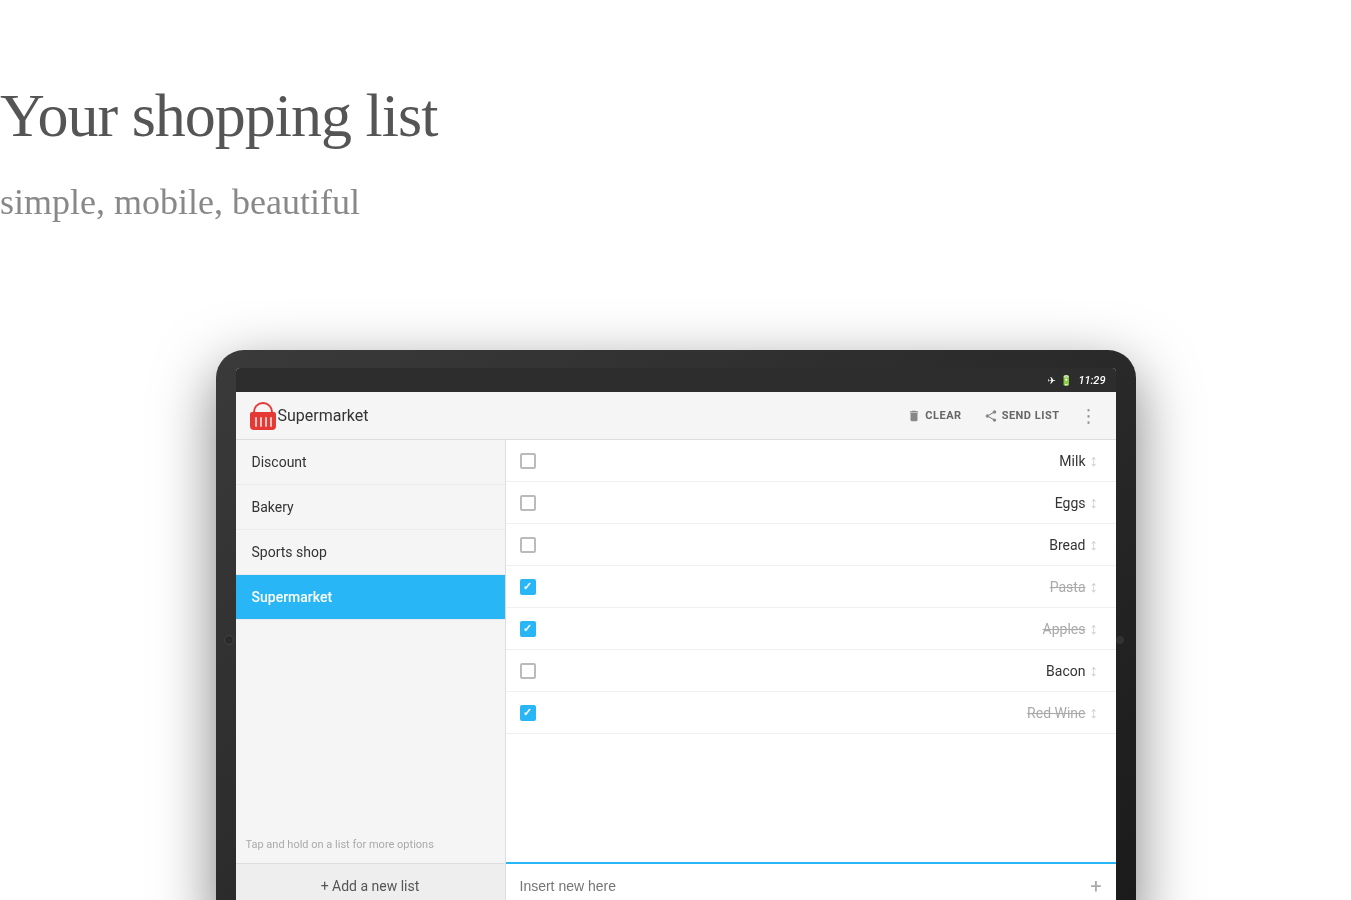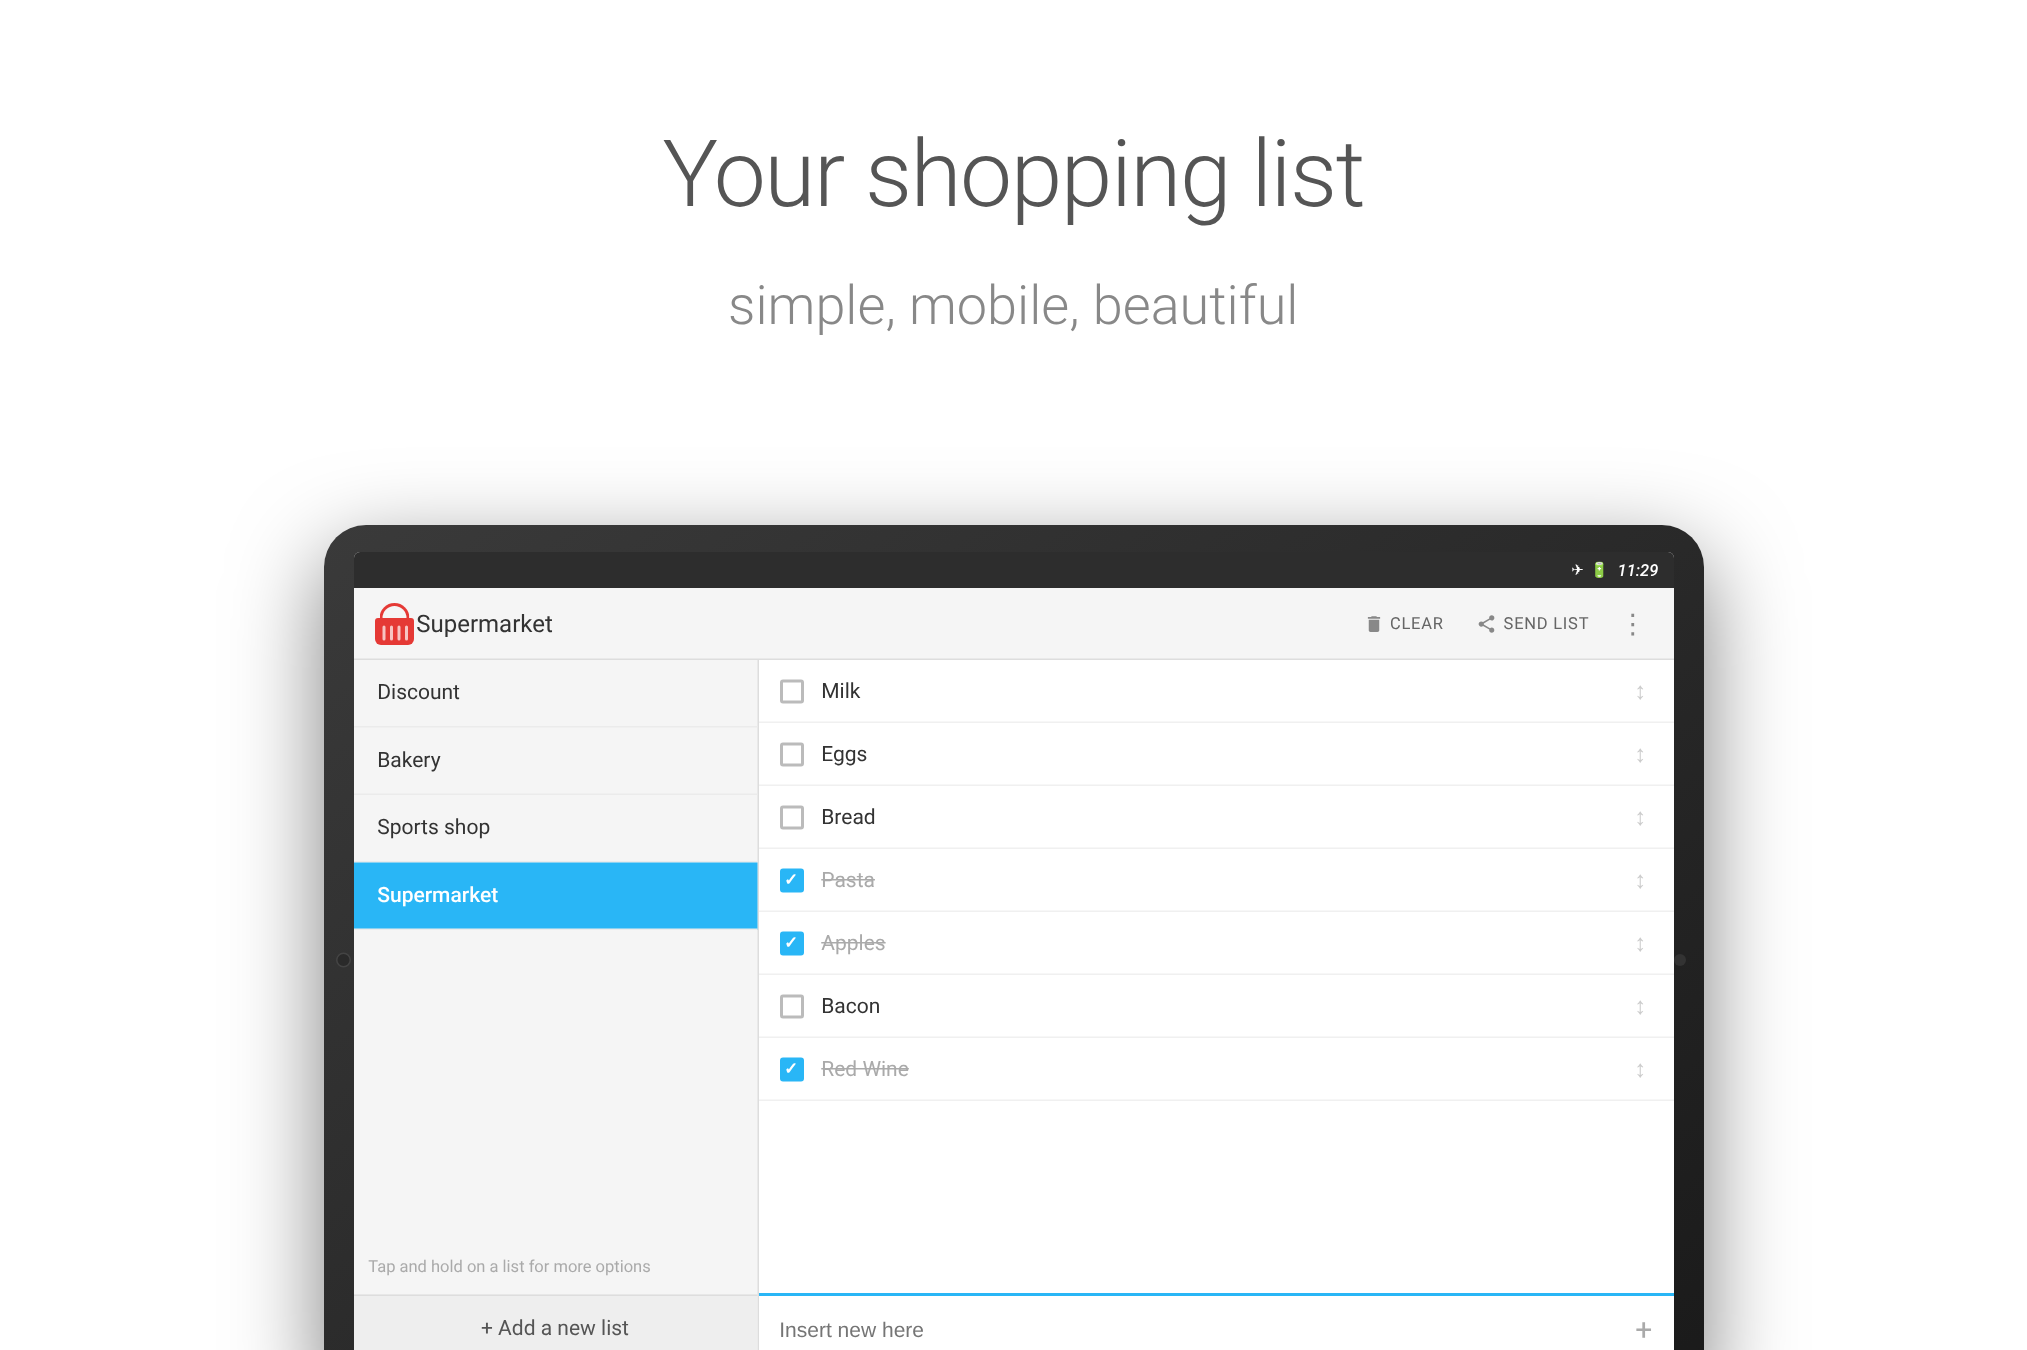--- a/index.html
+++ b/index.html
@@ -8,22 +8,22 @@
       background: #ffffff;
       font-family: 'Roboto', Arial, sans-serif;
       width: 1351px;
       height: 900px;
       overflow: hidden;
       position: relative;
     }
 
     
     .hero-section {
-      text-align: center;
       padding-top: 80px;
+      font-family: Liberation Serif, serif;
     }
 
     .hero-title {
       font-size: 62px;
       font-weight: 300;
       color: #555555;
       letter-spacing: -1px;
     }
 
     .hero-subtitle {
@@ -181,21 +181,21 @@
       gap: 6px;
     }
 
     .action-btn {
       display: flex;
       align-items: center;
       gap: 4px;
       padding: 4px 8px;
       color: #666;
       font-size: 11px;
-      font-weight: 400;
+      font-weight: 700;
       cursor: pointer;
       text-transform: uppercase;
       letter-spacing: 0.5px;
     }
 
     .action-btn svg {
       width: 14px;
       height: 14px;
       fill: #888;
     }
@@ -269,20 +269,21 @@
       flex: 1;
       overflow-y: auto;
     }
 
     .list-item-row {
       display: flex;
       align-items: center;
       padding: 10px 14px;
       border-bottom: 1px solid #f0f0f0;
       min-height: 42px;
+      text-align: right;
     }
 
     .item-checkbox {
       width: 16px;
       height: 16px;
       border: 2px solid #bbb;
       border-radius: 2px;
       margin-right: 12px;
       flex-shrink: 0;
       display: flex;

